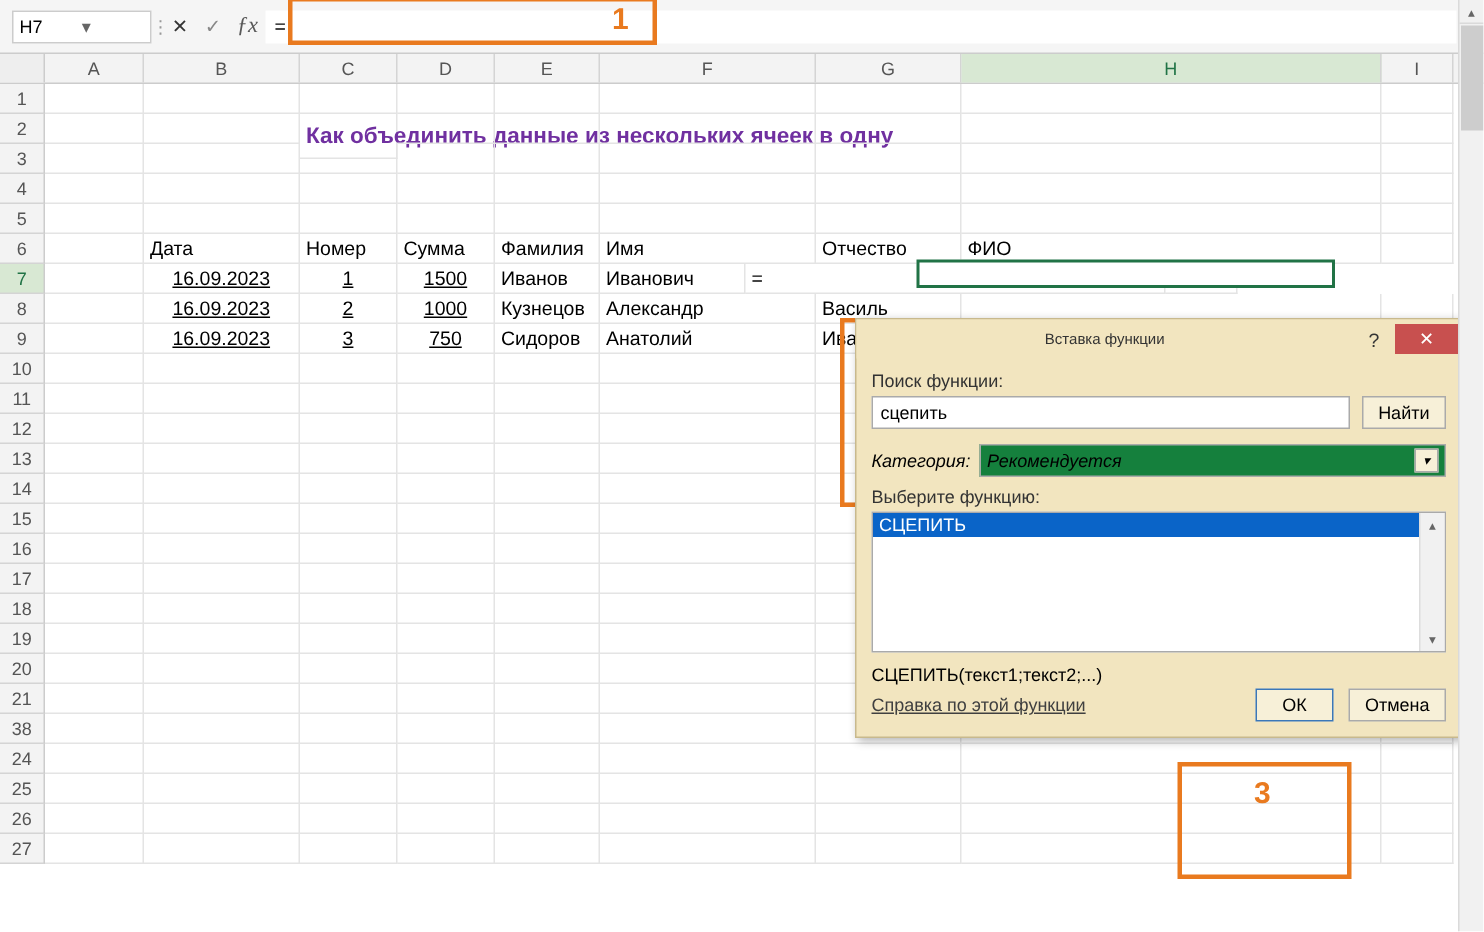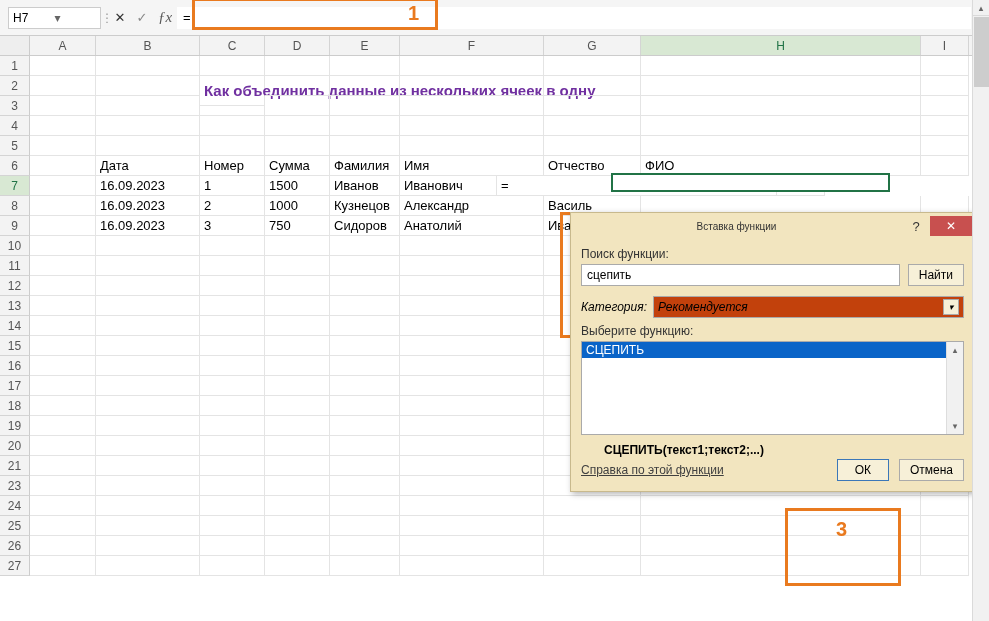--- a/index.html
+++ b/index.html
@@ -23,21 +23,21 @@
 .corner { width: 30px; border-right: 1px solid #ccc; background: #eee; }
 .col-h { border-right: 1px solid #d4d4d4; text-align: center; font-size: 12px; color: #555; line-height: 20px; }
 .col-h.active { background: #d8e8d3; color: #217346; }
 
 
 .grid { position: relative; }
 .row { display: flex; height: 20px; }
 .row-h { width: 30px; border-right: 1px solid #ccc; border-bottom: 1px solid #d4d4d4; background: #f3f3f3; text-align: center; font-size: 12px; color: #555; line-height: 20px; }
 .row-h.active { background: #d8e8d3; color: #217346; }
 .cell { border-right: 1px solid #e4e4e4; border-bottom: 1px solid #e4e4e4; padding: 0 4px; line-height: 20px; font-size: 13px; color: #000; white-space: nowrap; overflow: visible; text-align: left; }
-.cell.num { text-align: left; }
+.cell.num { text-align: center; text-decoration: underline; }
 
 
 .wA { width: 66px; } .wB { width: 104px; } .wC { width: 65px; } .wD { width: 65px; }
 .wE { width: 70px; } .wF { width: 144px; } .wG { width: 97px; } .wH { width: 280px; } .wI { width: 48px; }
 
 
 .title-cell { color: #7030A0; font-weight: bold; font-size: 15px; overflow: visible; }
 
 
 .sel-cell { position: absolute; border: 2px solid #217346; background: #fff; pointer-events: none; }
@@ -55,29 +55,29 @@
 .dlg-title-text { flex: 1; text-align: center; font-size: 10px; color: #333; }
 .dlg-help { width: 28px; text-align: center; font-size: 13px; color: #333; }
 .dlg-close { width: 42px; height: 20px; background: #c8504f; color: #fff; text-align: center; line-height: 20px; margin-right: 2px; font-size: 12px; }
 .dlg-body { padding: 8px 10px 10px; }
 .lbl { color: #333; margin-bottom: 3px; }
 .search-row { display: flex; gap: 8px; align-items: center; margin-bottom: 10px; }
 .search-input { flex: 1; height: 22px; border: 1px solid #aaa; background: #fff; padding: 0 5px; font-size: 12px; }
 .find-btn, .ok-btn, .cancel-btn { height: 22px; border: 1px solid #aaa; background: #f7f0d8; padding: 0 10px; font-size: 12px; min-width: 52px; }
 .ok-btn.sel { border: 1px solid #3b77b8; }
 .cat-row { display: flex; align-items: center; gap: 6px; margin-bottom: 6px; font-style: italic; }
-.cat-select { flex: 1; height: 22px; border: 1px solid #aaa; background: #c2410c; display: flex; align-items: center; justify-content: space-between; padding: 0 4px; }
+.cat-select { flex: 1; height: 22px; border: 1px solid #aaa; background: #15803d; display: flex; align-items: center; justify-content: space-between; padding: 0 4px; }
 .cat-select .dd { width: 16px; height: 16px; border: 1px solid #aaa; text-align: center; line-height: 14px; font-size: 9px; background: #f7f0d8; }
 .func-list { border: 1px solid #aaa; background: #fff; height: 94px; margin-bottom: 8px; display: flex; }
 .func-items { flex: 1; }
 .func-item { padding: 1px 4px; font-size: 12px; }
 .func-item.sel { background: #0a64c8; color: #fff; }
 .func-scroll { width: 17px; background: #f1f1f1; border-left: 1px solid #ddd; display: flex; flex-direction: column; }
 .sb-btn { height: 16px; text-align: center; font-size: 9px; line-height: 16px; color: #666; }
-.sig { font-weight: bold; margin-bottom: 2px; margin-left: 23px; }
+.sig { font-weight: normal; margin-bottom: 2px; }
 .desc { margin-bottom: 40px; }
 .dlg-footer { display: flex; align-items: center; gap: 10px; }
 .help-link { color: #404040; text-decoration: underline; flex: 1; }
 
 
 .v-scroll { position: absolute; right: 0; top: 0; width: 17px; height: 100%; background: #f1f1f1; border-left: 1px solid #dadada; }
 .v-scroll .sb-btn { border-bottom: 1px solid #dadada; }
 .v-scroll .thumb { width: 15px; margin: 1px; height: 70px; background: #cdcdcd; }
 </style>
 </head>
@@ -362,21 +362,21 @@
       <div class="cell wB"></div>
       <div class="cell wC"></div>
       <div class="cell wD"></div>
       <div class="cell wE"></div>
       <div class="cell wF"></div>
       <div class="cell wG"></div>
       <div class="cell wH"></div>
       <div class="cell wI"></div>
     </div>
   <div class="row">
-      <div class="row-h">23</div>
+      <div class="row-h">38</div>
       <div class="cell wA"></div>
       <div class="cell wB"></div>
       <div class="cell wC"></div>
       <div class="cell wD"></div>
       <div class="cell wE"></div>
       <div class="cell wF"></div>
       <div class="cell wG"></div>
       <div class="cell wH"></div>
       <div class="cell wI"></div>
     </div>

